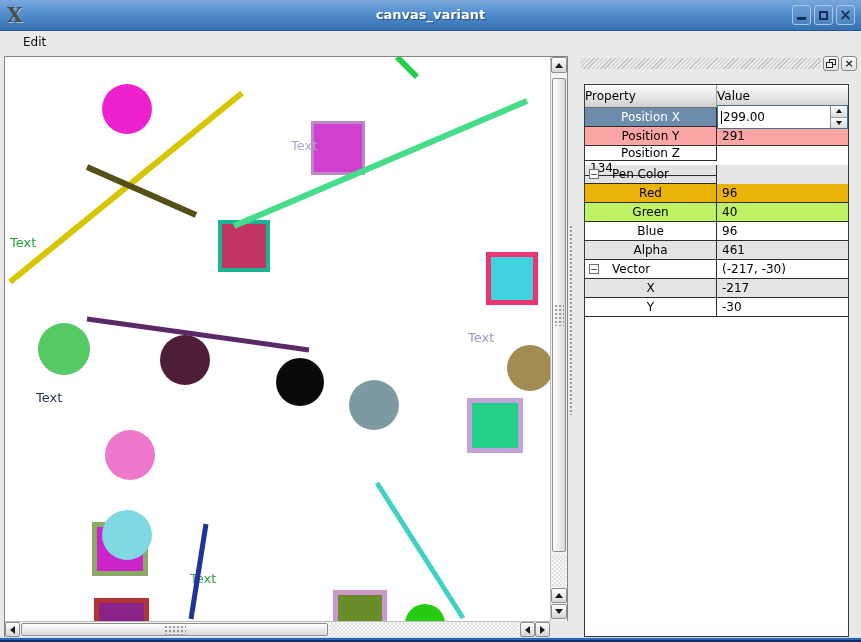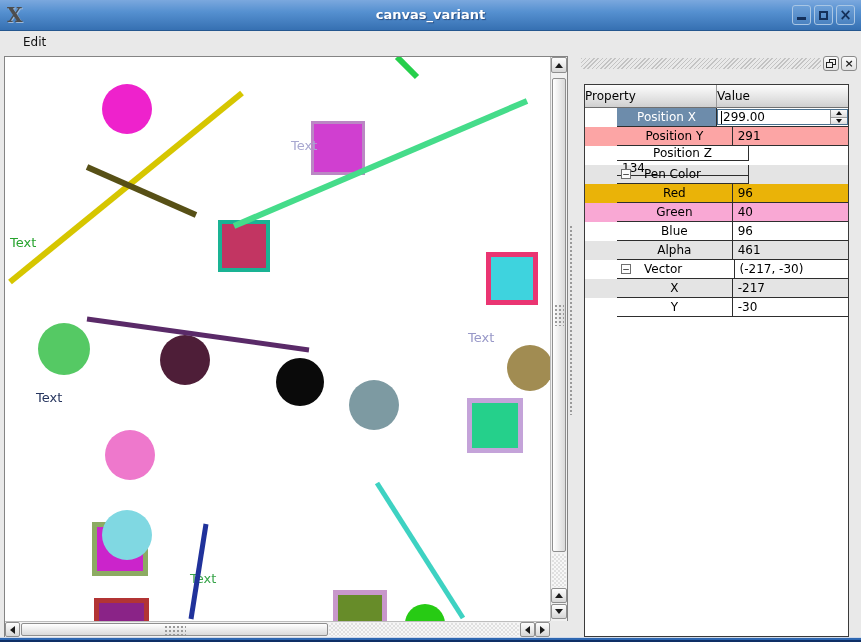--- a/index.html
+++ b/index.html
@@ -71,32 +71,32 @@
   .fg-front { position:absolute; left:2px; bottom:2px; width:7px; height:6px; border:1px solid #222; background:#f0f0f0; }
 
   
   .prop-table { position:absolute; left:584px; top:84px; width:265px; height:553px;
     background:#ffffff; border:1px solid #3a3a3a; }
   .prop-header { display:flex; height:23px; }
   .hdr-cell { font-size:12px; color:#000; text-align:left; line-height:22px;
     background:linear-gradient(to bottom,#fdfdfd,#dedede 70%,#cfcfcf);
     border-right:1px solid #9a9a9a; border-bottom:1px solid #6f6f6f; cursor:pointer; }
   .hdr-prop { width:132px; } .hdr-val { width:131px; border-right:none; }
-  .prow { display:flex; height:19px; font-size:12px; color:#000; cursor:default;padding-left:32px; }
+  .prow { display:flex; height:19px; font-size:12px; color:#000; cursor:default; }
   .pcell { height:19px; border-bottom:1px solid #2e2e2e; display:flex; align-items:center; }
   .pcell.prop { width:132px; border-right:1px solid #2e2e2e; justify-content:center; position:relative; }
   .pcell.prop.parent { justify-content:flex-start; padding-left:27px; }
   .pcell.val { width:131px; padding-left:5px; }
   .branch { position:absolute; left:4px; top:4px; width:10px; height:10px; border:1px solid #6f6f6f;
     background:#fcfcfc; font-size:9px; line-height:8px; text-align:center; color:#111; }
   .swatch { width:15px; height:15px; margin-right:6px; border:1px solid #4a1c49; flex:0 0 auto; }
   .row-sel .pcell.prop { background:#6d8cab; color:#ffffff; }
 
   
-  .spinbox { width:131px; height:16px; display:flex; border:1px solid #49708f; background:#fff; }
+  .spinbox { width:131px; height:24px; display:flex; border:1px solid #49708f; background:#fff; }
   .spin-text { flex:1; display:flex; align-items:center; padding-left:3px; font-size:12px; overflow:hidden; white-space:nowrap; }
   .caret { width:1px; height:13px; background:#000; margin-right:1px; }
   .spin-btns { width:17px; display:flex; flex-direction:column; border-left:1px solid #8f8f8f; }
   .spin-btn { flex:1; display:flex; align-items:center; justify-content:center;
     background:linear-gradient(to bottom,#fbfbfb,#dcdcdc); border-bottom:1px solid #9f9f9f; cursor:pointer; }
   .spin-btn:last-child { border-bottom:none; }
   .tri-up-sm   { border-left:3px solid transparent; border-right:3px solid transparent; border-bottom:4px solid #111; }
   .tri-down-sm { border-left:3px solid transparent; border-right:3px solid transparent; border-top:4px solid #111; }
 
   
@@ -257,21 +257,21 @@
           </div>
         </div>
         <div class="prow" style="background: #eab308;">
           <div class="pcell prop">
             <span>Red</span>
           </div>
           <div class="pcell val">
             <span>96</span>
           </div>
         </div>
-        <div class="prow" style="background: #f9a8d4;">
+        <div class="prow" style="background: #bef264;">
           <div class="pcell prop">
             <span>Green</span>
           </div>
           <div class="pcell val">
             <span>40</span>
           </div>
         </div>
         <div class="prow" style="background: rgb(255, 255, 255);">
           <div class="pcell prop">
             <span>Blue</span>

